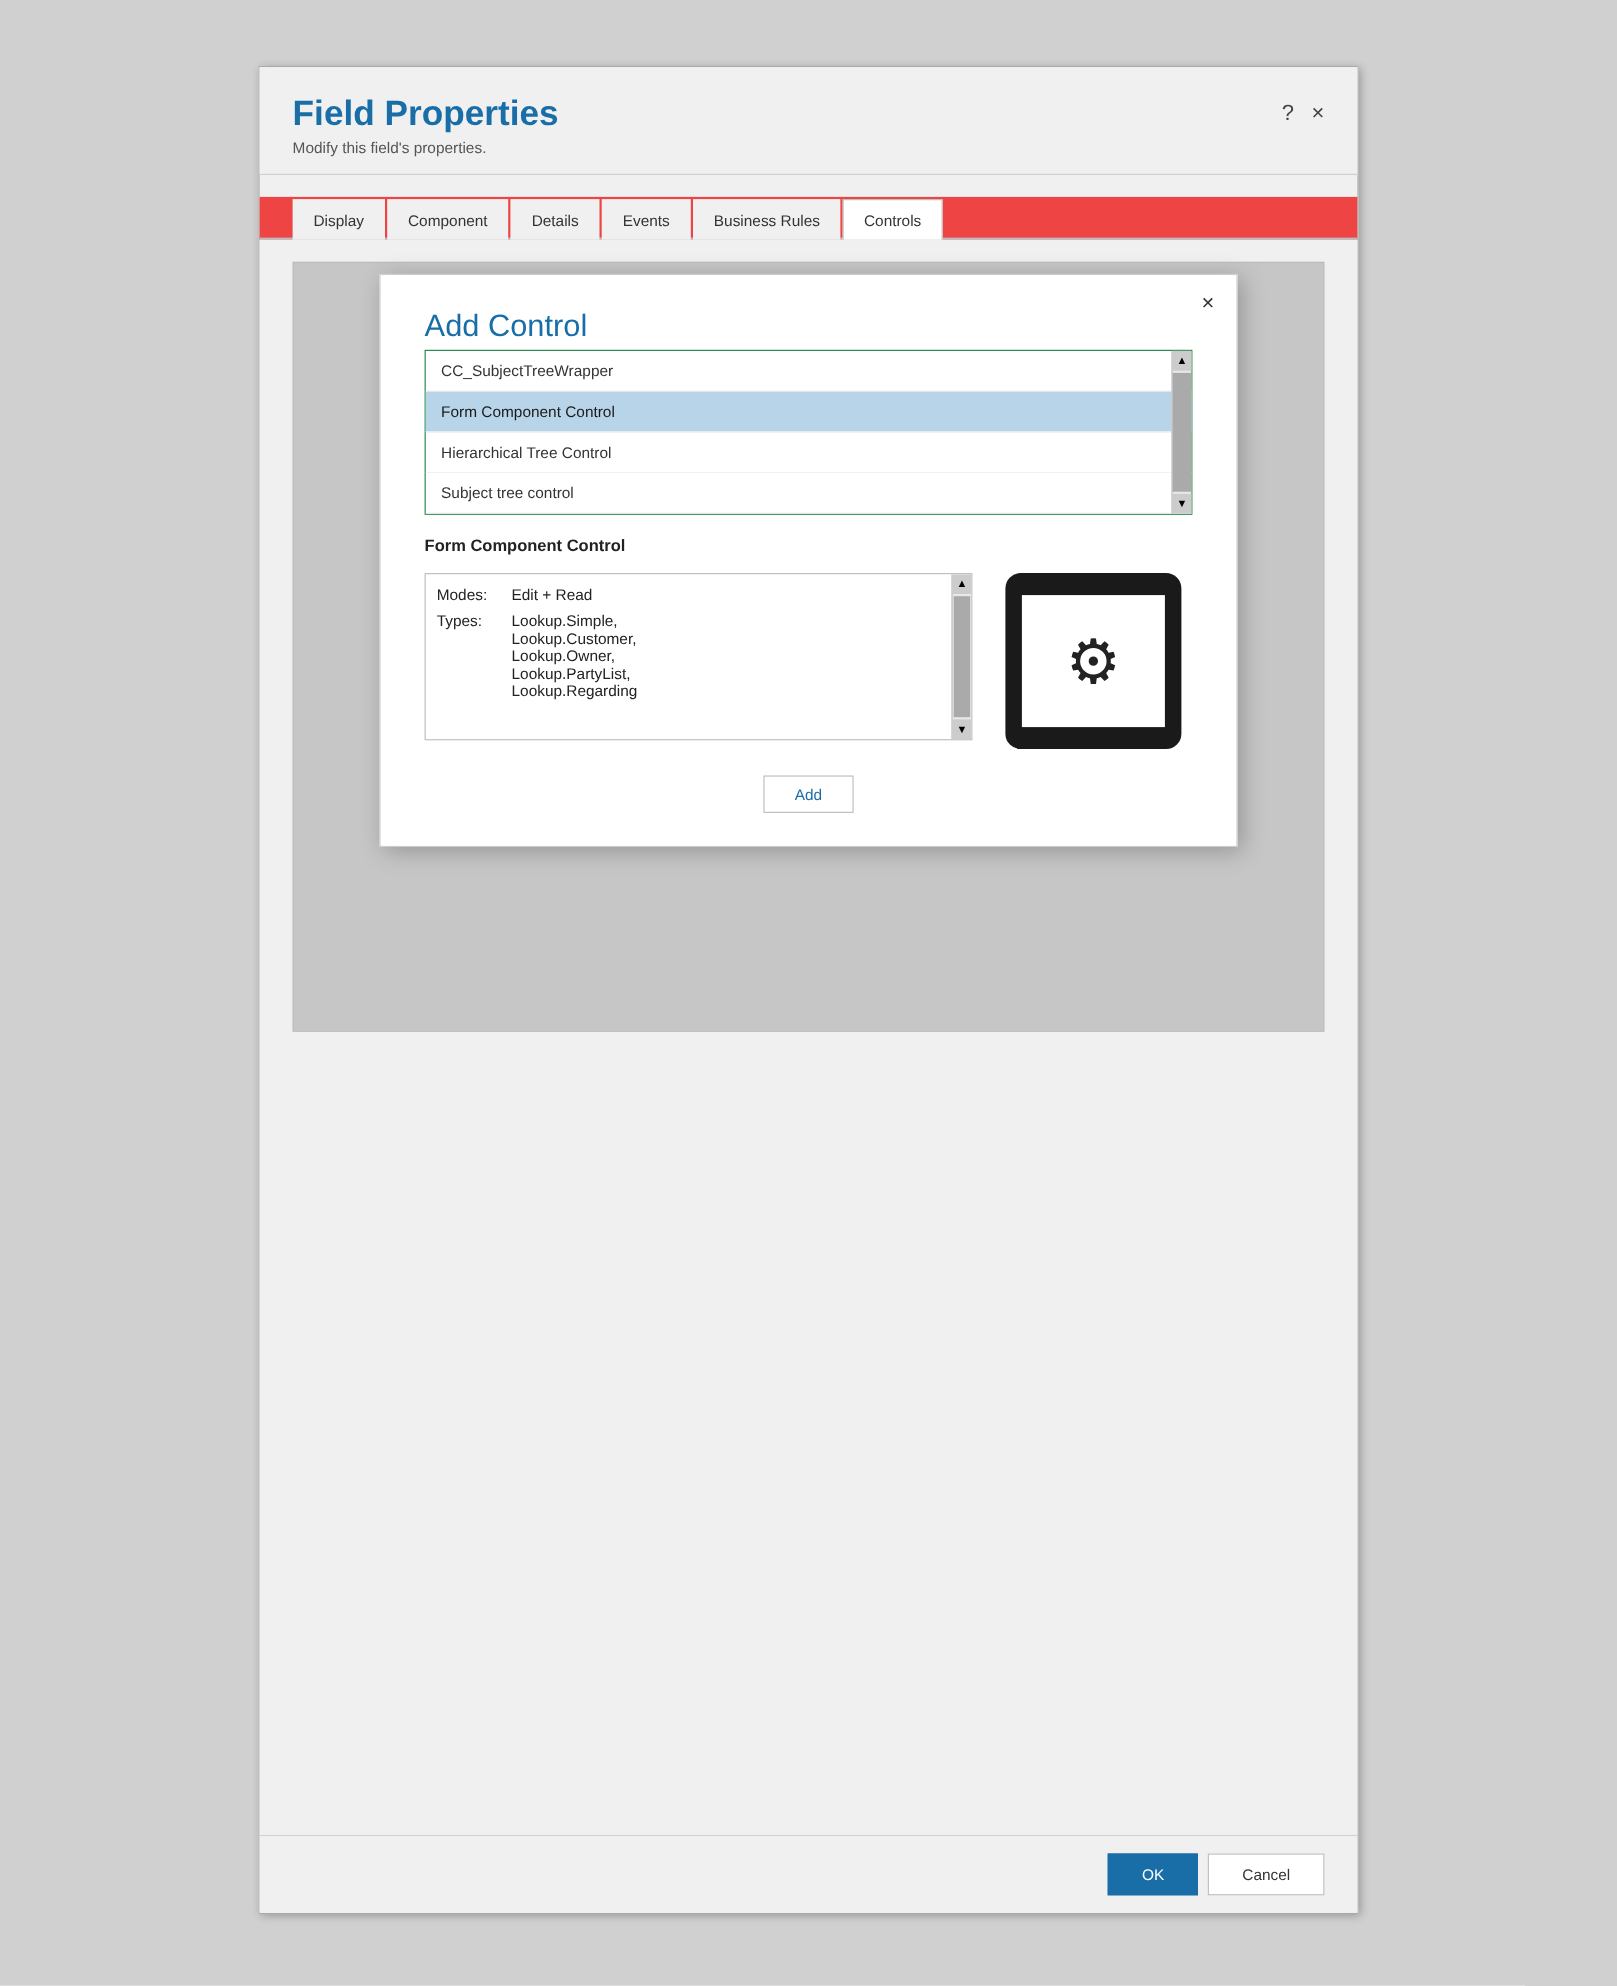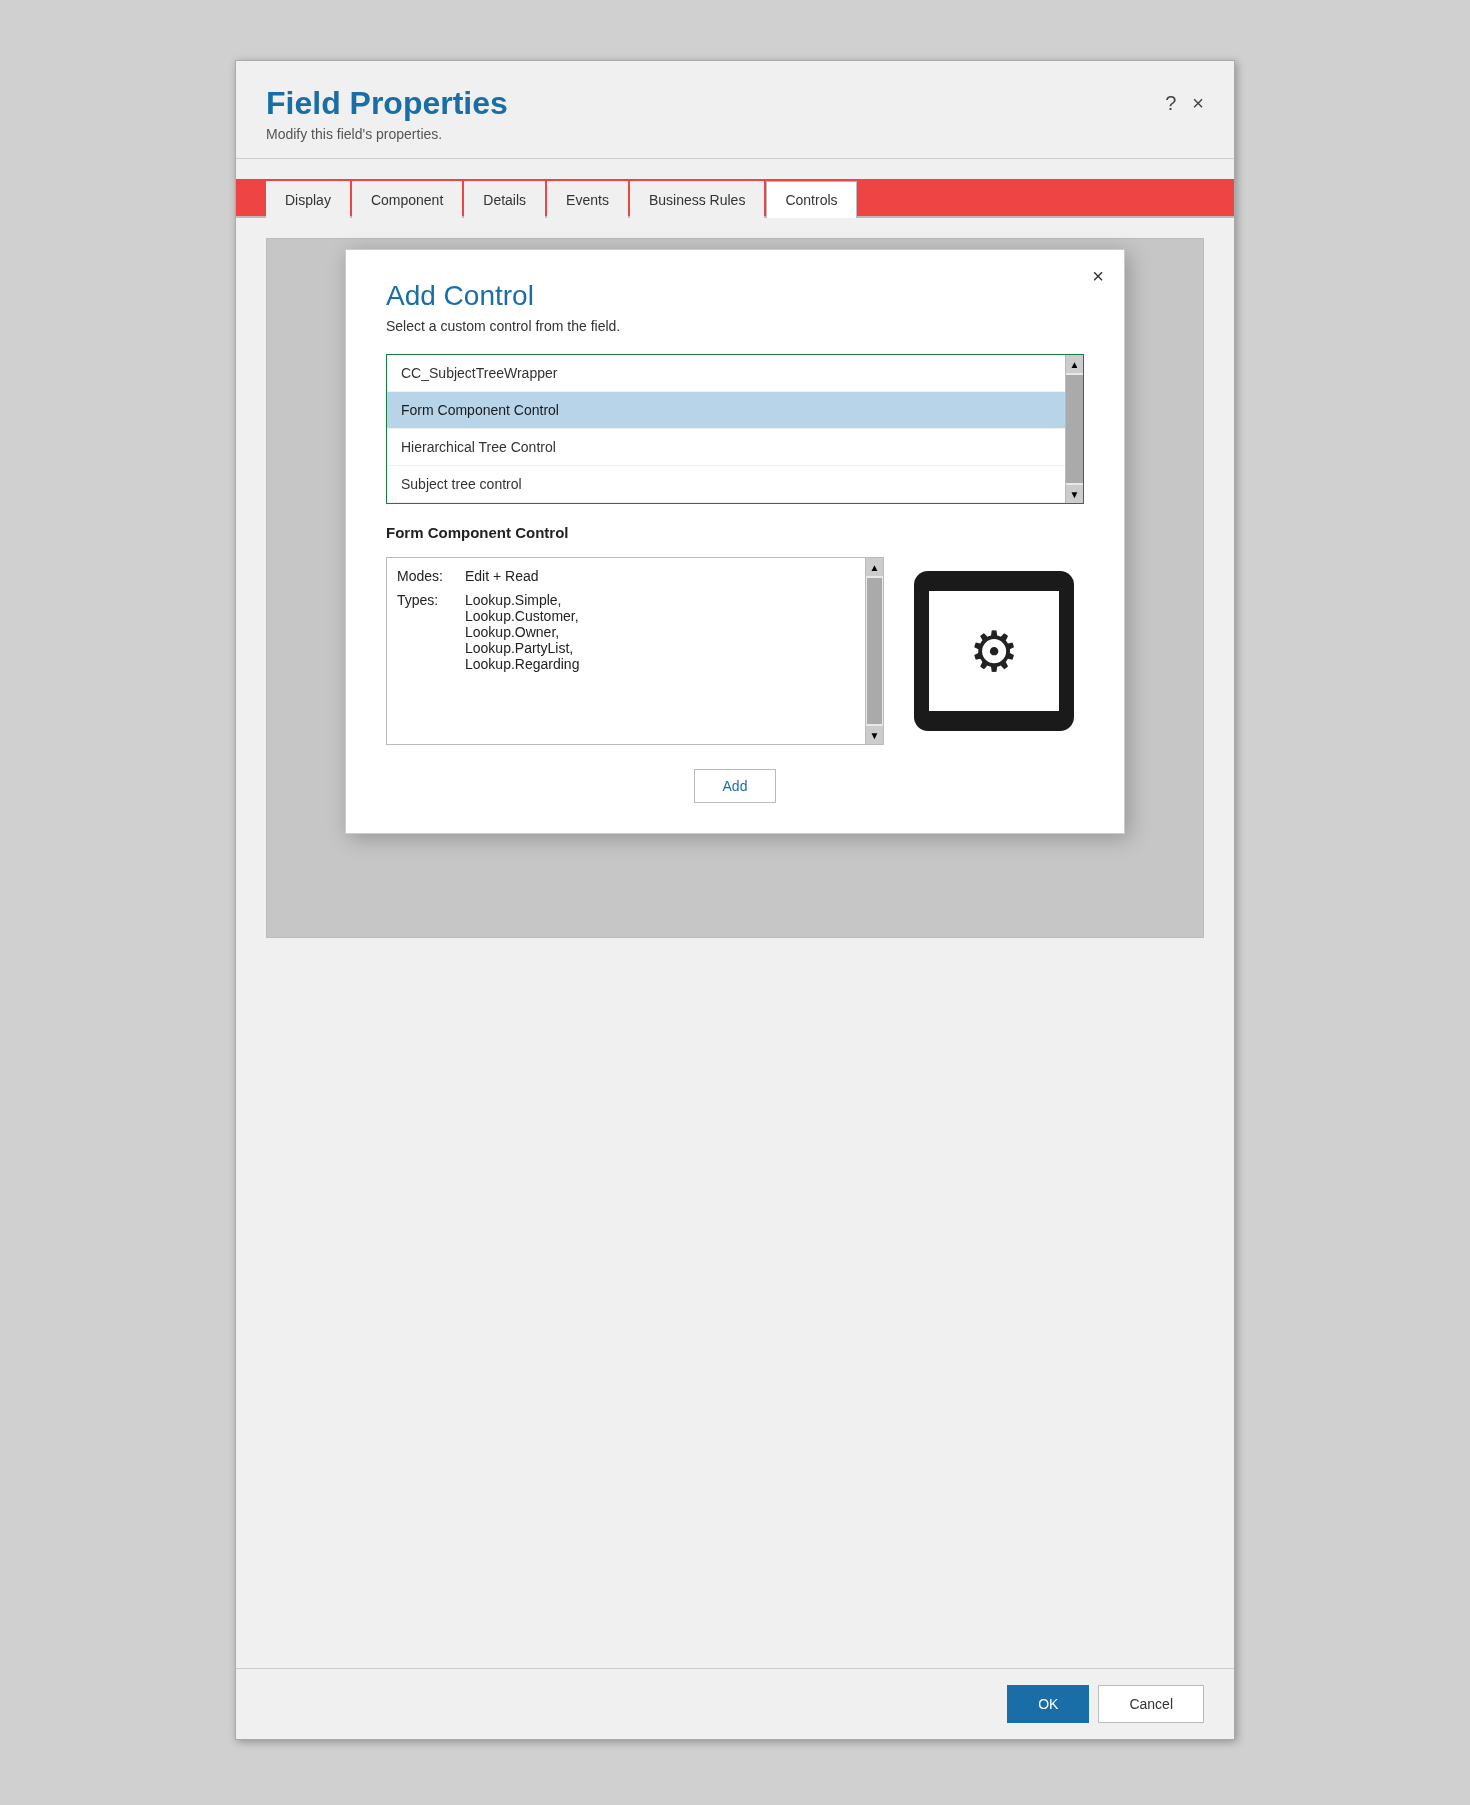--- a/index.html
+++ b/index.html
@@ -221,21 +221,21 @@
 
     .details-info {
       flex: 1;
       position: relative;
     }
 
     .scrollable-info {
       border: 1px solid #bbb;
       padding: 10px;
       background: white;
-      height: 188px;
+      height: 152px;
       position: relative;
       overflow: hidden;
     }
 
     .info-row {
       display: flex;
       gap: 8px;
       margin-bottom: 8px;
       font-size: 14px;
     }
@@ -362,21 +362,20 @@
   </div>
 
   <div class="window-body">
     <div class="controls-content-area">
 
       <div class="modal-overlay">
         <div class="modal">
           <button class="modal-close">×</button>
 
           <div class="modal-title">Add Control</div>
-          <div class="modal-subtitle">Select a custom control from the field.</div>
 
           <div class="control-list">
             <div class="list-item">CC_SubjectTreeWrapper</div>
             <div class="list-item selected">Form Component Control</div>
             <div class="list-item">Hierarchical Tree Control</div>
             <div class="list-item">Subject tree control</div>
             <div class="scrollbar-right">
               <button class="scroll-btn">▲</button>
               <div class="scroll-thumb"></div>
               <button class="scroll-btn">▼</button>

